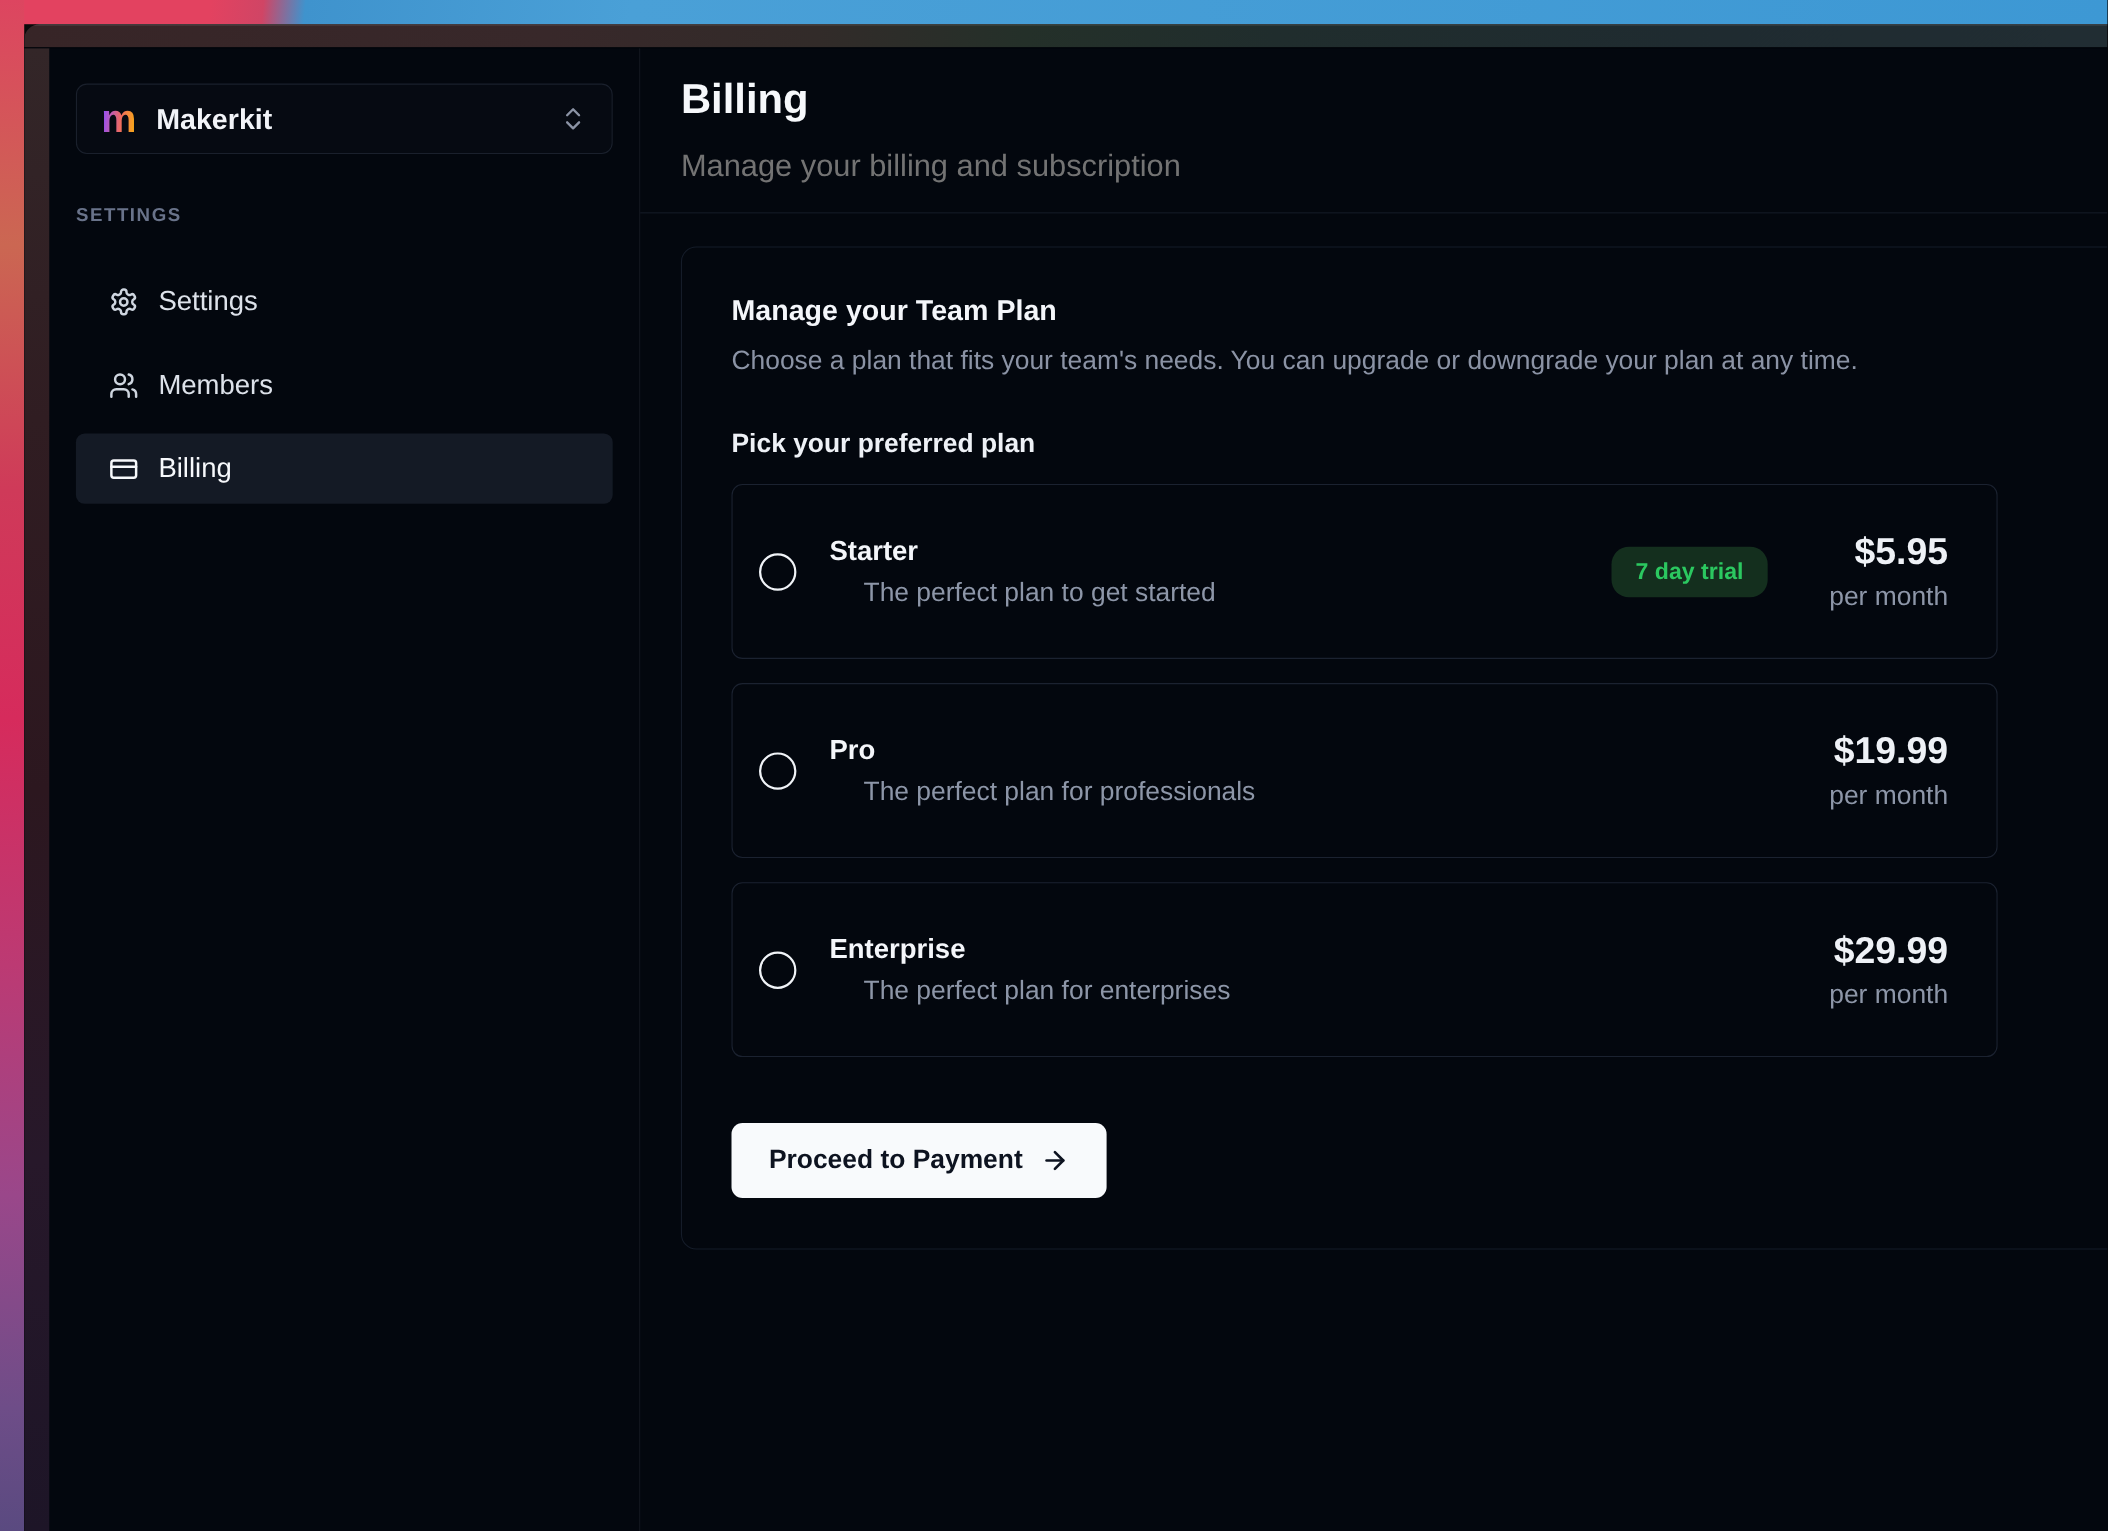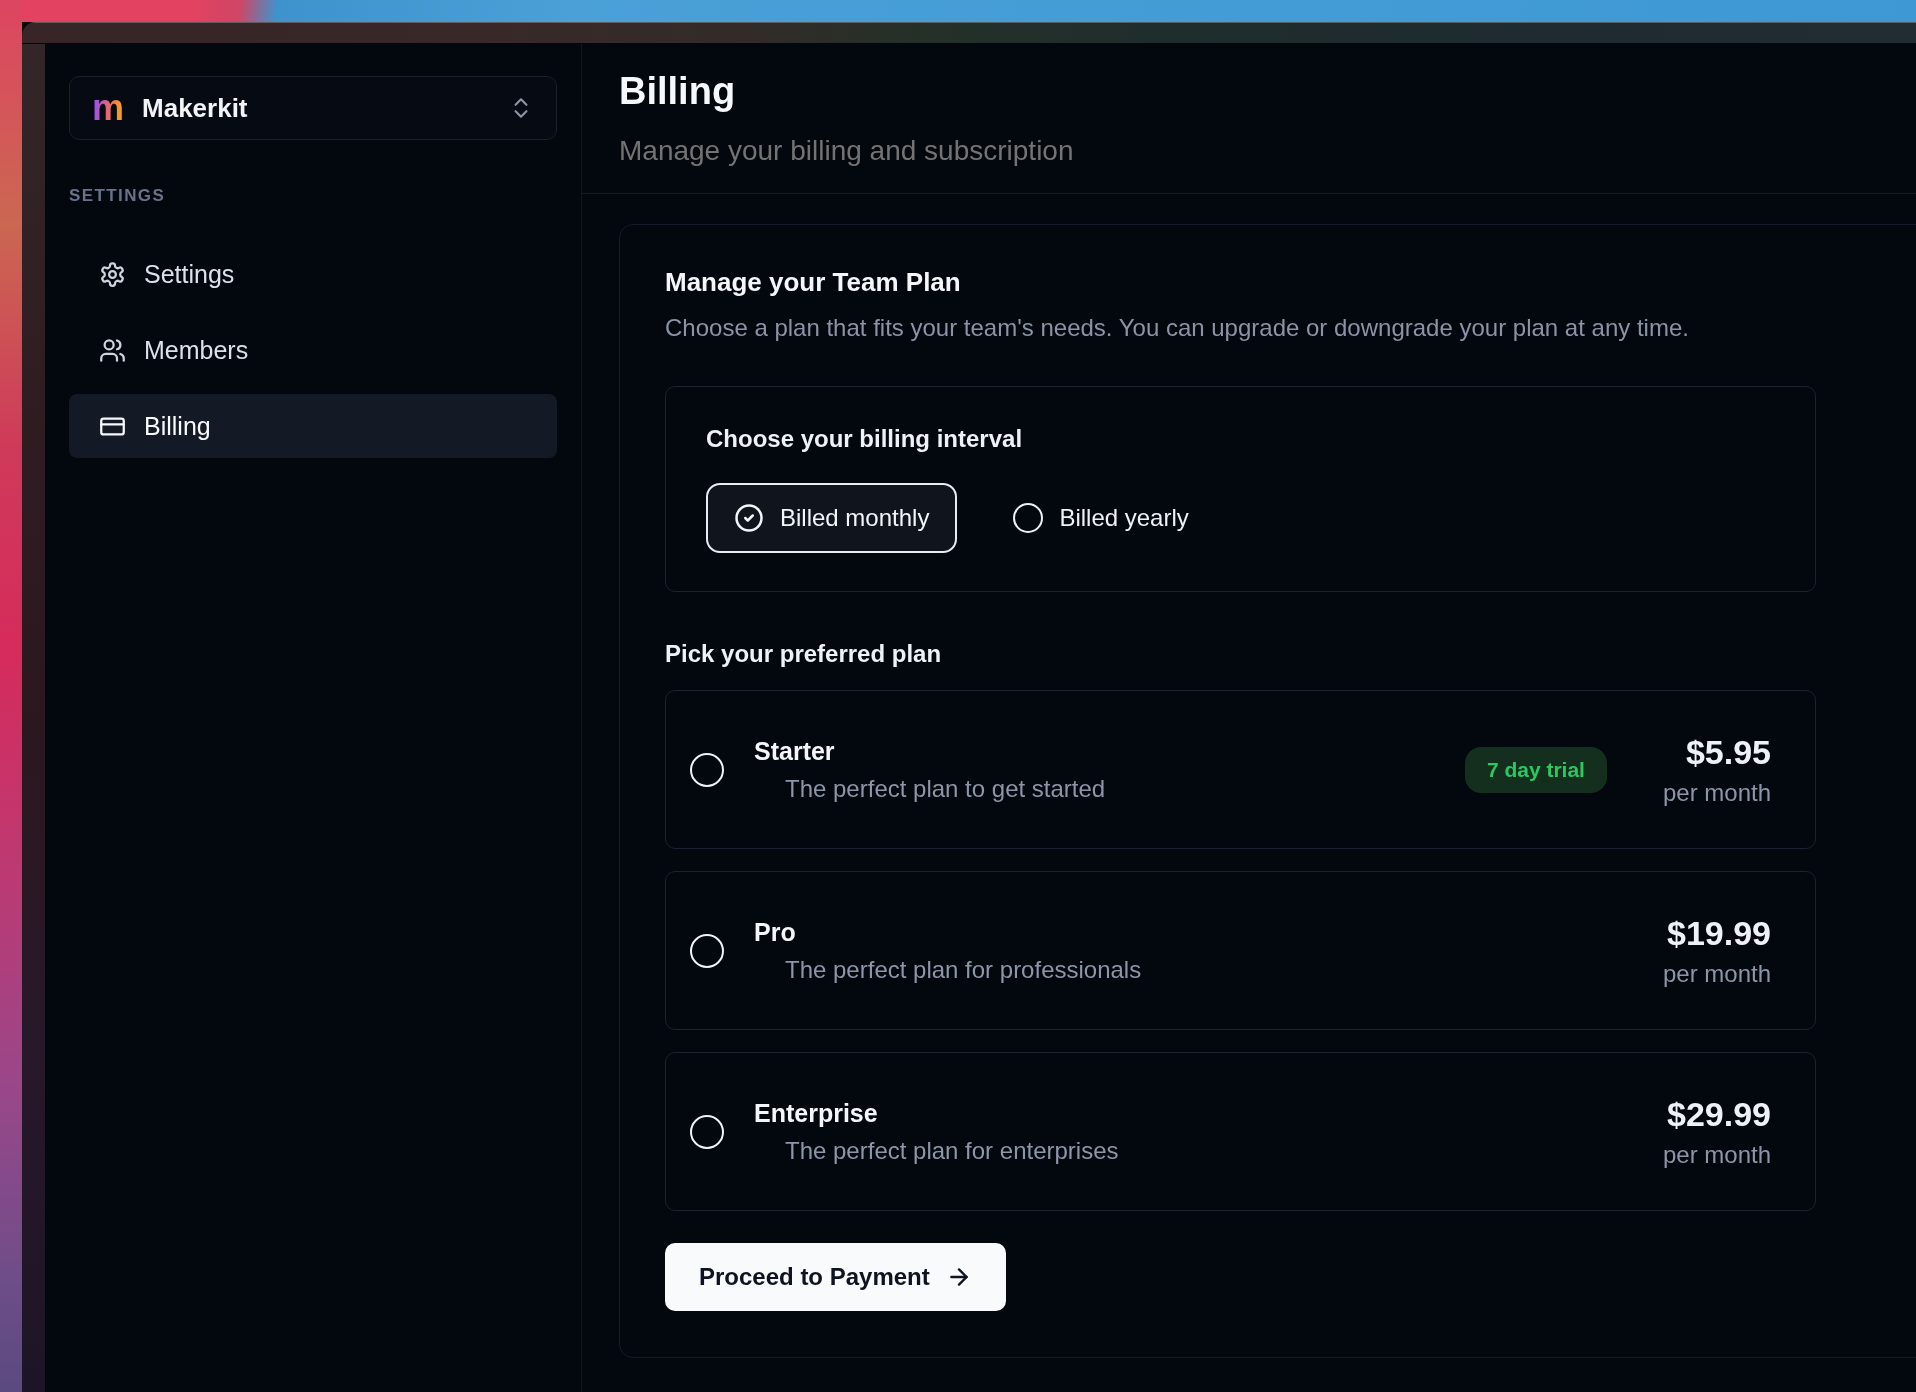--- a/index.html
+++ b/index.html
@@ -75,21 +75,21 @@
   .plan-texts { display:flex; flex-direction:column; }
   .plan-name { font-size:25px; font-weight:700; color:#f4f6fa; }
   .plan-desc { margin-top:9px; font-size:24px; color:#8d96a8;margin-left:31px; }
   .plan-spacer { flex:1; }
   .trial-badge { background:#142f1e; color:#2bc860; font-size:21px; font-weight:700;
     padding:11px 22px; border-radius:16px; margin-right:56px; }
   .plan-price { text-align:right; }
   .price-value { font-size:34px; font-weight:700; color:#eef1f6; }
   .price-period { margin-top:7px; font-size:24px; color:#8d96a8; }
 
-  .submit-btn { margin-top:32px; display:inline-flex; align-items:center; gap:16px; height:68px;
+  .submit-btn { margin-top:60px; display:inline-flex; align-items:center; gap:16px; height:68px;
     padding:0 34px; border:none; border-radius:10px; background:#f8fafc; color:#0d1320;
     font-family:"Liberation Sans",sans-serif; font-size:24px; font-weight:700; cursor:pointer; }
   .submit-btn .ic { display:flex; color:#0d1320; }
 
   svg { display:block; }
 </style>
 </head>
 <body>
 
 <div class="stage">
@@ -156,38 +156,20 @@
         <main class="main">
 
           <h1 class="page-title">Billing</h1>
           <div class="page-subtitle">Manage your billing and subscription</div>
           <div class="header-divider"></div>
 
           <section class="plan-card">
             <div class="card-title">Manage your Team Plan</div>
             <div class="card-subtitle">Choose a plan that fits your team's needs. You can upgrade or downgrade your plan at any time.</div>
 
-            <div class="interval-box">
-              <div class="interval-label">Choose your billing interval</div>
-              <div class="interval-controls">
-                <div class="pill-option">
-                  <span class="ic">
-                    <svg width="30" height="30" viewBox="0 0 24 24" fill="none" stroke="currentColor" stroke-width="2" stroke-linecap="round" stroke-linejoin="round">
-                      <circle cx="12" cy="12" r="10"></circle>
-                        <path d="m9 12 2 2 4-4"></path>
-                    </svg>
-                  </span>
-                  <span class="pill-label">Billed monthly</span>
-                </div>
-                <div class="plain-option">
-                  <span class="radio-circle"></span>
-                  <span class="plain-label">Billed yearly</span>
-                </div>
-              </div>
-            </div>
 
             <div class="plans-label">Pick your preferred plan</div>
 
             
             <div class="plan-row">
               <span class="plan-radio"></span>
               <div class="plan-texts">
                 <span class="plan-name">Starter</span>
                 <span class="plan-desc">The perfect plan to get started</span>
               </div>

